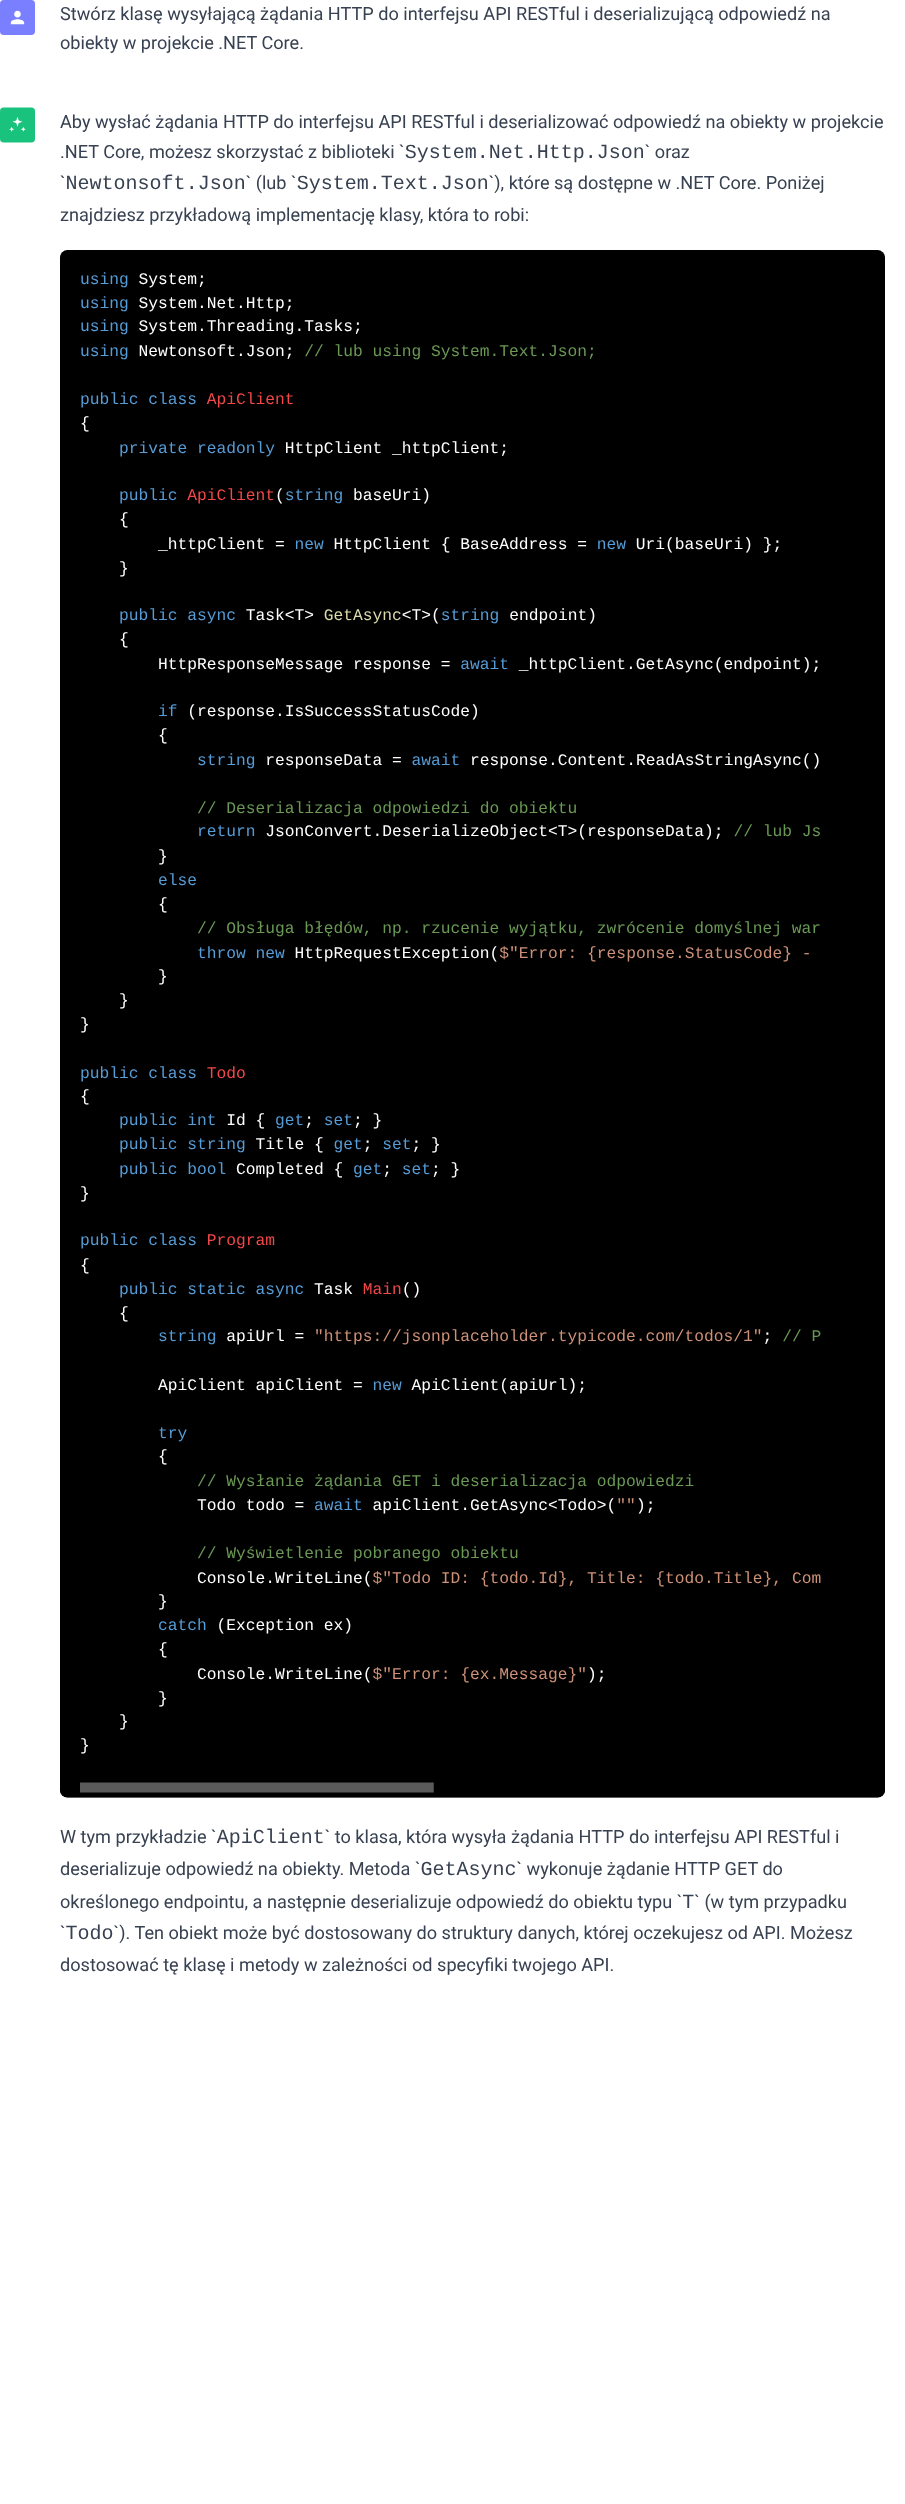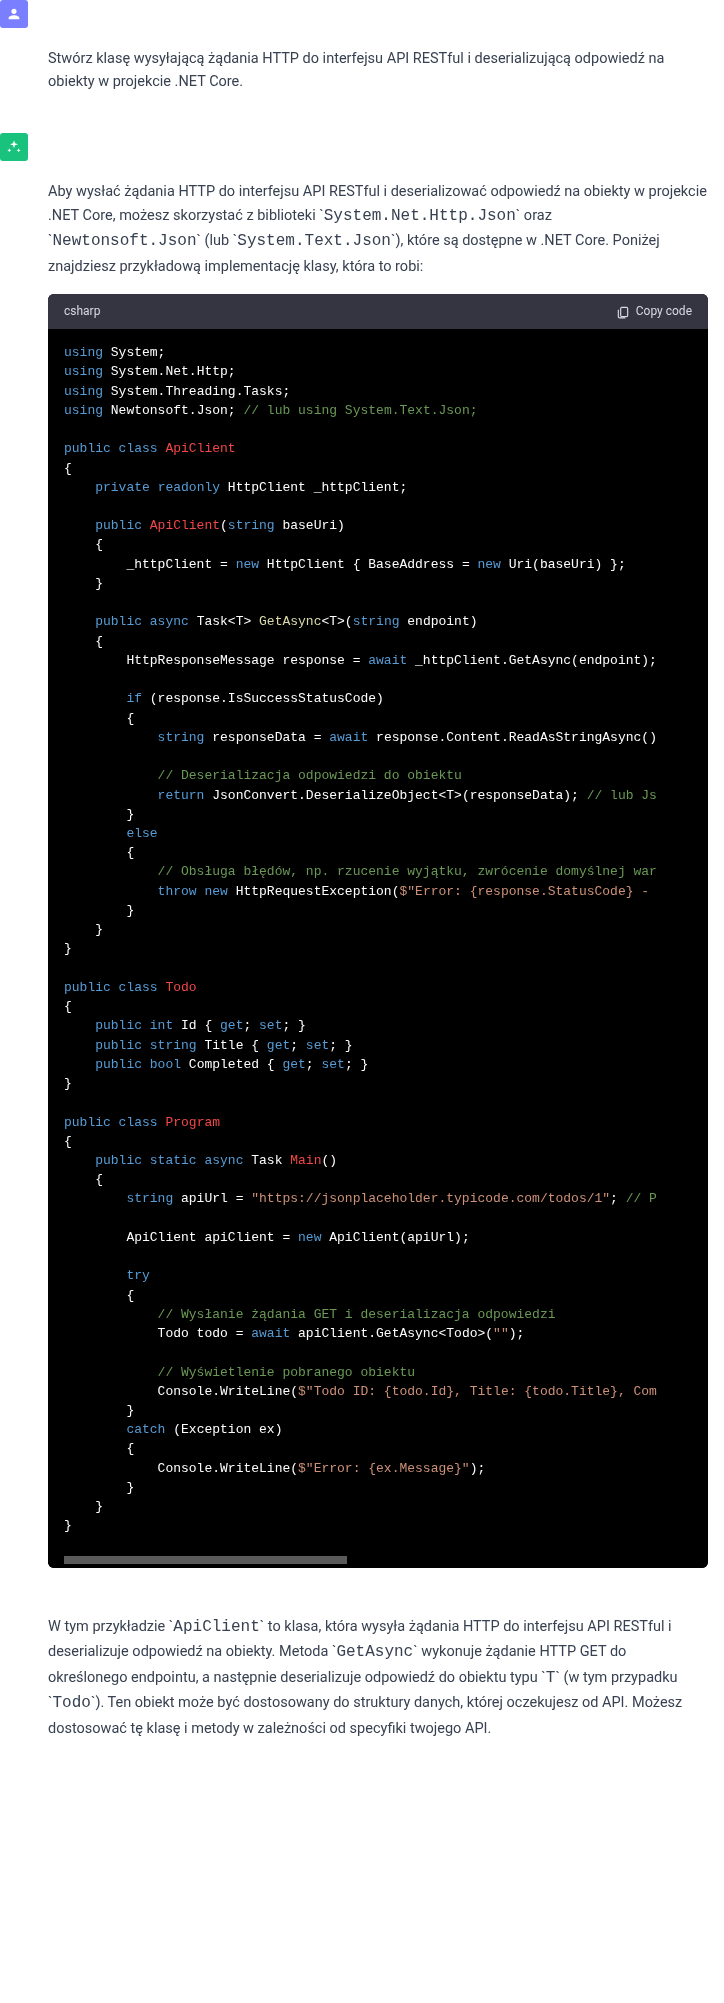--- a/index.html
+++ b/index.html
@@ -14,21 +14,21 @@
   .message { display: flex; padding: 0 0 24px 0; }
   .avatar {
     width: 28px; height: 28px; border-radius: 3px;
     display: flex; align-items: center; justify-content: center;
     flex-shrink: 0; margin-right: 20px;
   }
   .avatar-user { background: #7a7fff; }
   .avatar-assistant { background: #19c37d; }
   .avatar svg { width: 16px; height: 16px; fill: #fff; }
   .content { flex: 1; max-width: 660px; color: #374151; }
-  .content p { margin-bottom: 16px; margin-top: 47px; }
+  .content p { margin-bottom: 16px; }
   .inline-code {
     font-family: "Courier New", Consolas, monospace;
     font-weight: 400;
     font-size: 16px;
     background: transparent;
   }
   .code-block {
     background: #000000; border-radius: 6px; margin: 6px 0 20px 0;
     overflow: hidden;
   }
@@ -79,30 +79,20 @@
         <path d="M12 2l1.5 4.5L18 8l-4.5 1.5L12 14l-1.5-4.5L6 8l4.5-1.5L12 2zM5 14l.9 2.1L8 17l-2.1.9L5 20l-.9-2.1L2 17l2.1-.9L5 14zM19 14l.9 2.1L22 17l-2.1.9L19 20l-.9-2.1L16 17l2.1-.9L19 14z"></path>
       </svg>
   </div>
   <div class="content">
 
     <p>
       <span>Aby wysłać żądania HTTP do interfejsu API RESTful i deserializować odpowiedź na obiekty w projekcie .NET Core, możesz skorzystać z biblioteki </span>`<span class="inline-code">System.Net.Http.Json</span>`<span> oraz </span>`<span class="inline-code">Newtonsoft.Json</span>`<span> (lub </span>`<span class="inline-code">System.Text.Json</span>`<span>), które są dostępne w .NET Core. Poniżej znajdziesz przykładową implementację klasy, która to robi:</span>
     </p>
 
     <div class="code-block">
-      <div class="code-header">
-        <span>csharp</span>
-        <div class="copy-btn">
-          <svg viewBox="0 0 24 24">
-              <rect x="8" y="4" width="12" height="16" rx="2"></rect>
-              <path d="M4 8v12a2 2 0 0 0 2 2h10"></path>
-            </svg>
-          <span>Copy code</span>
-        </div>
-      </div>
 <pre><span class="kw">using</span><span> System;</span>
 <span class="kw">using</span><span> System.Net.Http;</span>
 <span class="kw">using</span><span> System.Threading.Tasks;</span>
 <span class="kw">using</span><span> Newtonsoft.Json; </span><span class="cmt">// lub using System.Text.Json;</span>
 
 <span class="kw">public</span><span class="kw"> class</span><span class="cls"> ApiClient</span>
 <span>{</span>
 <span class="kw">    private</span><span class="kw"> readonly</span><span> HttpClient _httpClient;</span>
 
 <span class="kw">    public</span><span class="cls"> ApiClient</span><span>(</span><span class="kw">string</span><span> baseUri)</span>

